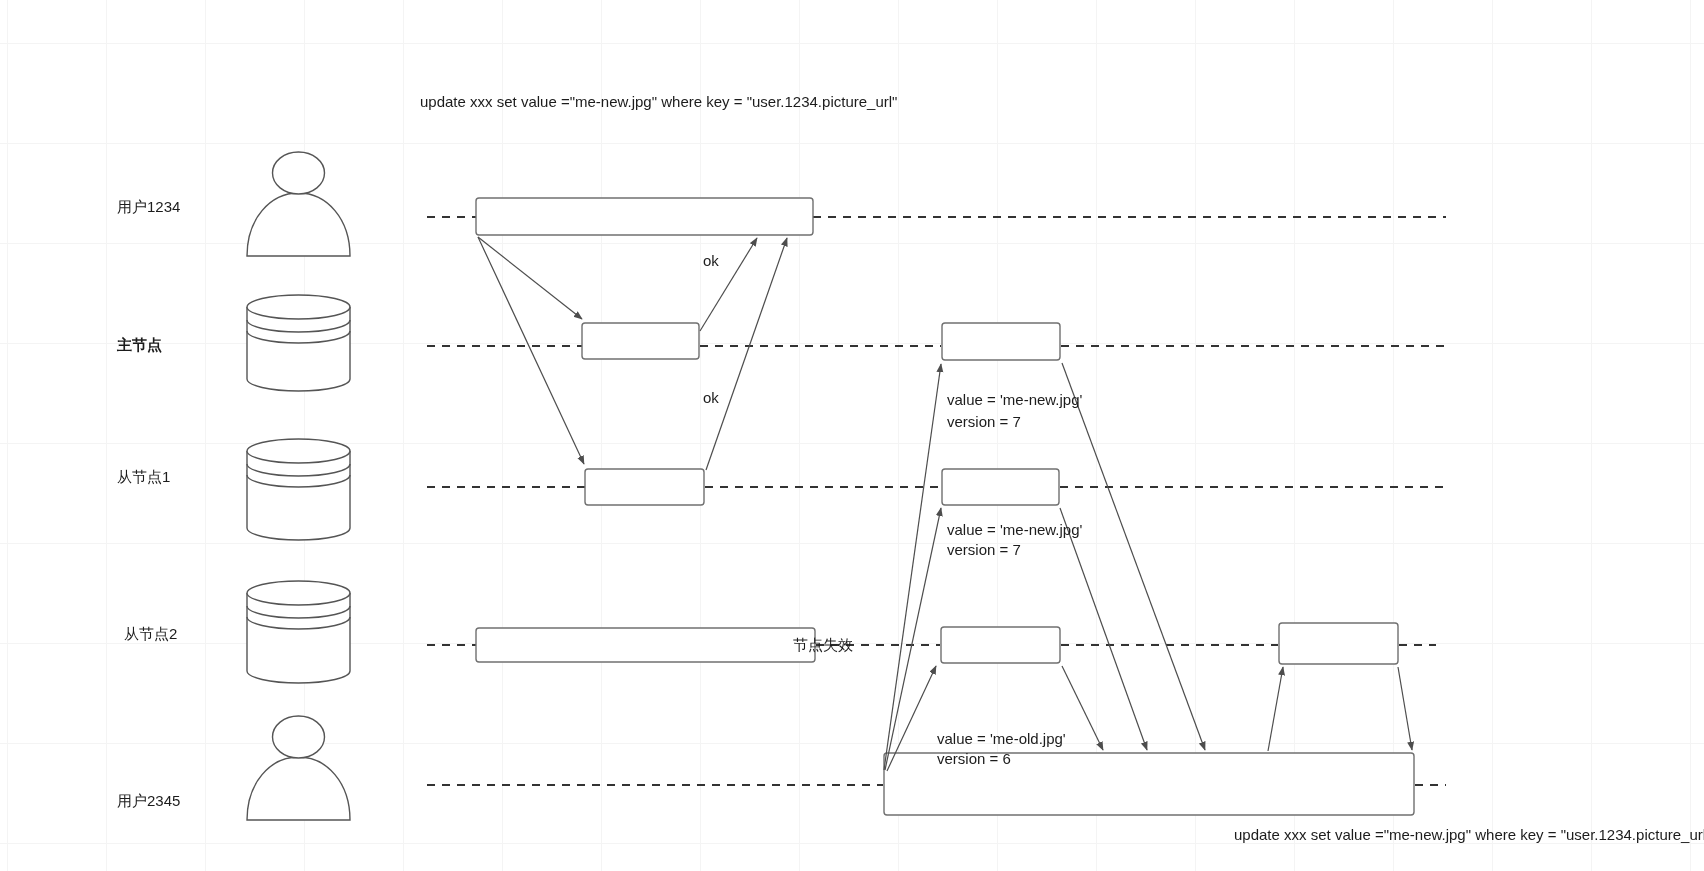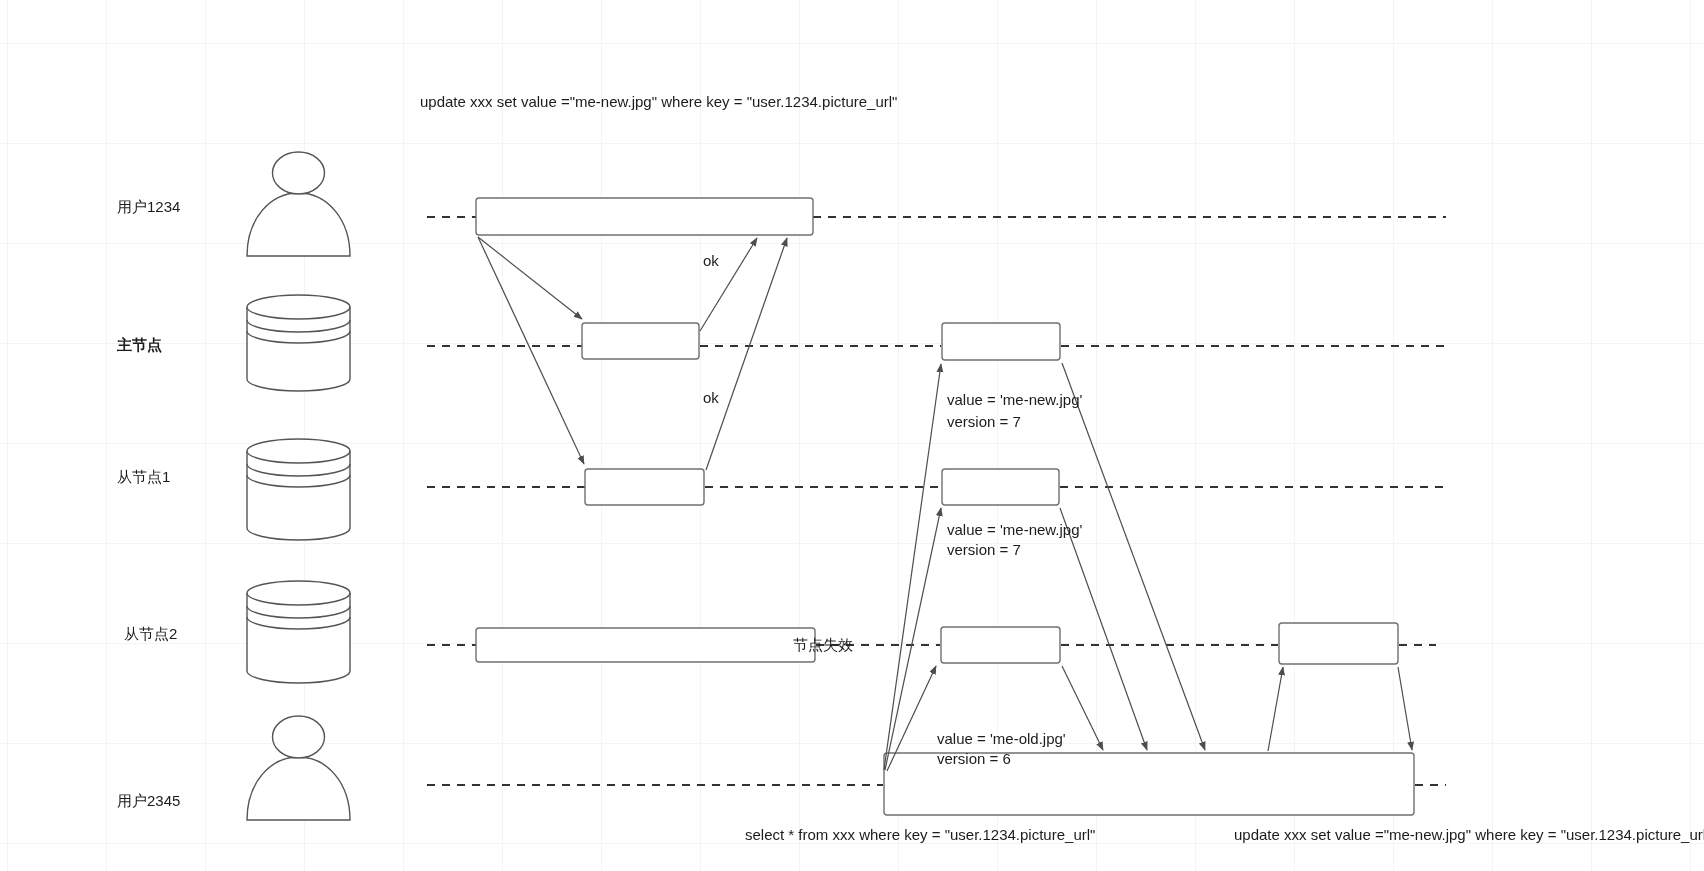--- a/index.html
+++ b/index.html
@@ -143,16 +143,15 @@
 
   <div class="txt" style="left:947px;top:391px;">value = 'me-new.jpg'</div>
   <div class="txt" style="left:947px;top:413px;">version = 7</div>
 
   <div class="txt" style="left:947px;top:521px;">value = 'me-new.jpg'</div>
   <div class="txt" style="left:947px;top:541px;">version = 7</div>
 
   <div class="txt" style="left:937px;top:702px;margin-top:28px;">value = 'me-old.jpg'</div>
   <div class="txt" style="left:937px;top:722px;margin-top:28px;">version = 6</div>
 
-  <div class="txt" style="left:745px;top:826px;">select * from xxx where key = "user.1234.picture_url"</div>
   <div class="txt" style="left:1234px;top:826px;">update xxx set value ="me-new.jpg" where key = "user.1234.picture_url"</div>
 
 </div>
 
 </body></html>

